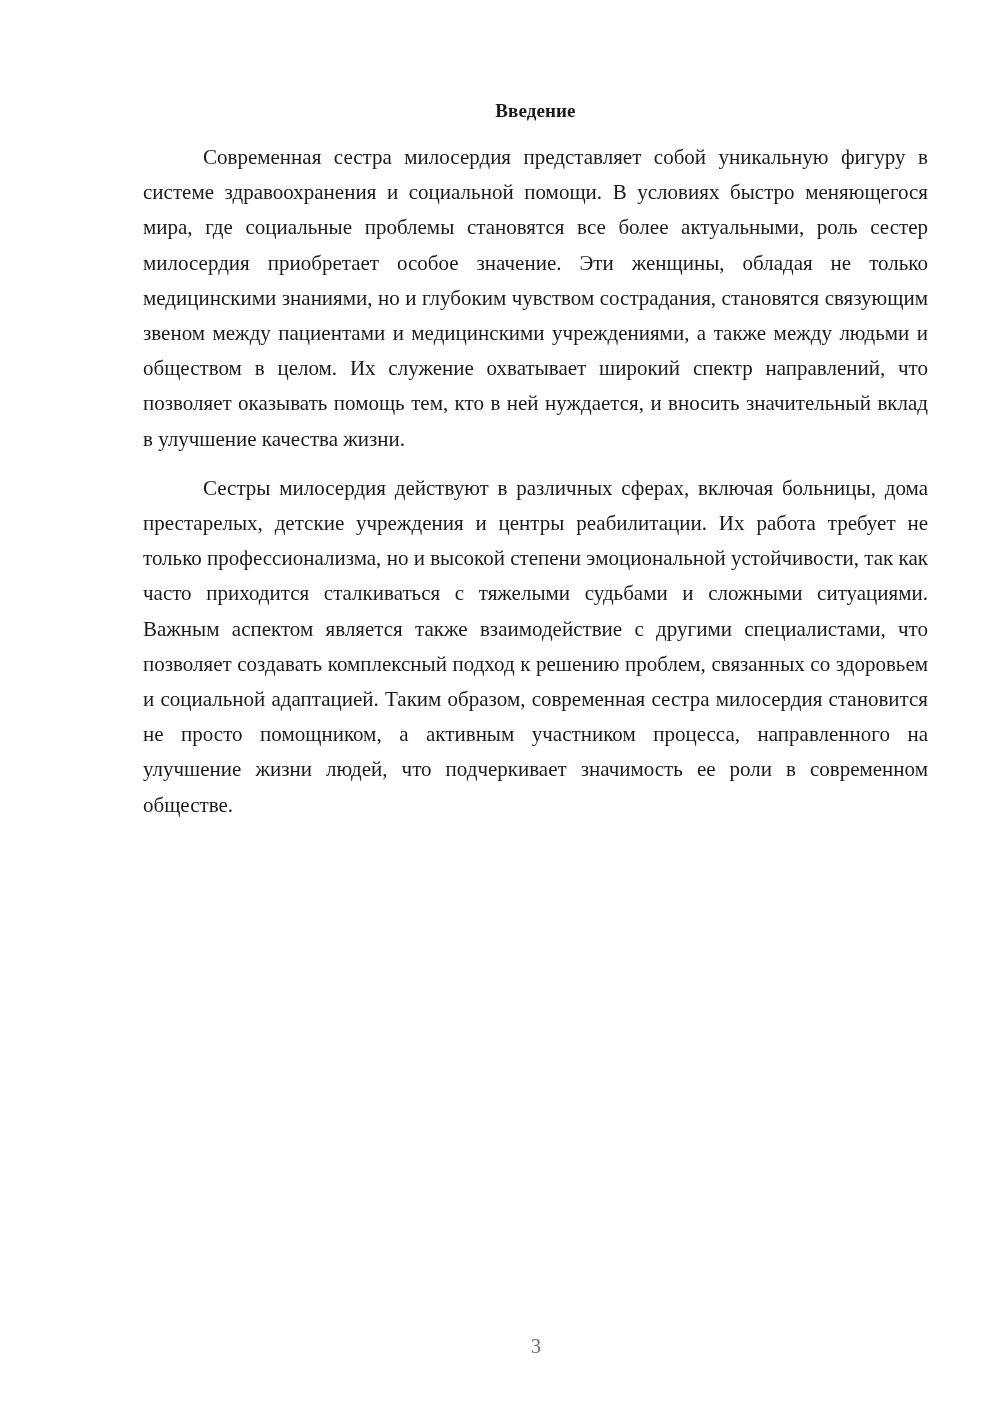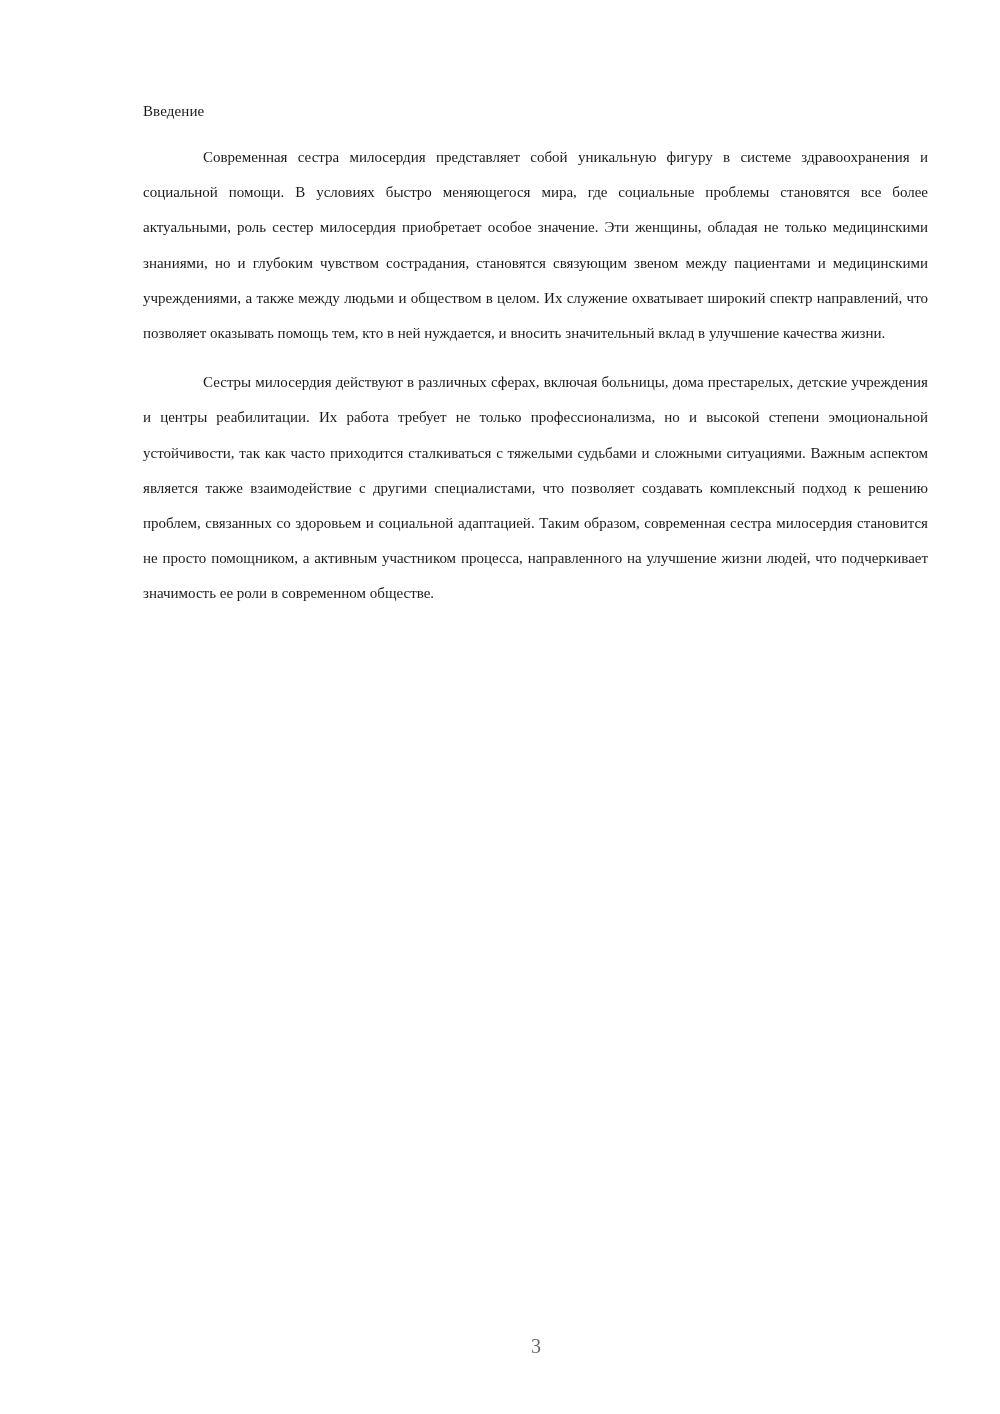--- a/index.html
+++ b/index.html
@@ -23,29 +23,29 @@
     }
     .content {
       position: absolute;
       left: 143px;
       top: 96px;
       width: 785px;
       font-family: "Liberation Serif", "DejaVu Serif", serif;
       color: #1a1a1a;
     }
     .title {
-      text-align: left;
-      font-weight: normal;
-      font-size: 15px;
+      text-align: center;
+      font-weight: bold;
+      font-size: 19px;
       line-height: 30px;
       margin: 0 0 14px 0;
       letter-spacing: 0.1px;
     }
     .para {
-      font-size: 15px;
+      font-size: 21px;
       line-height: 35.2px;
       text-align: justify;
       text-indent: 60px;
       margin: 0;
       hyphens: none;
     }
     .para + .para {
       margin-top: 14px;
     }
     .page-number {

